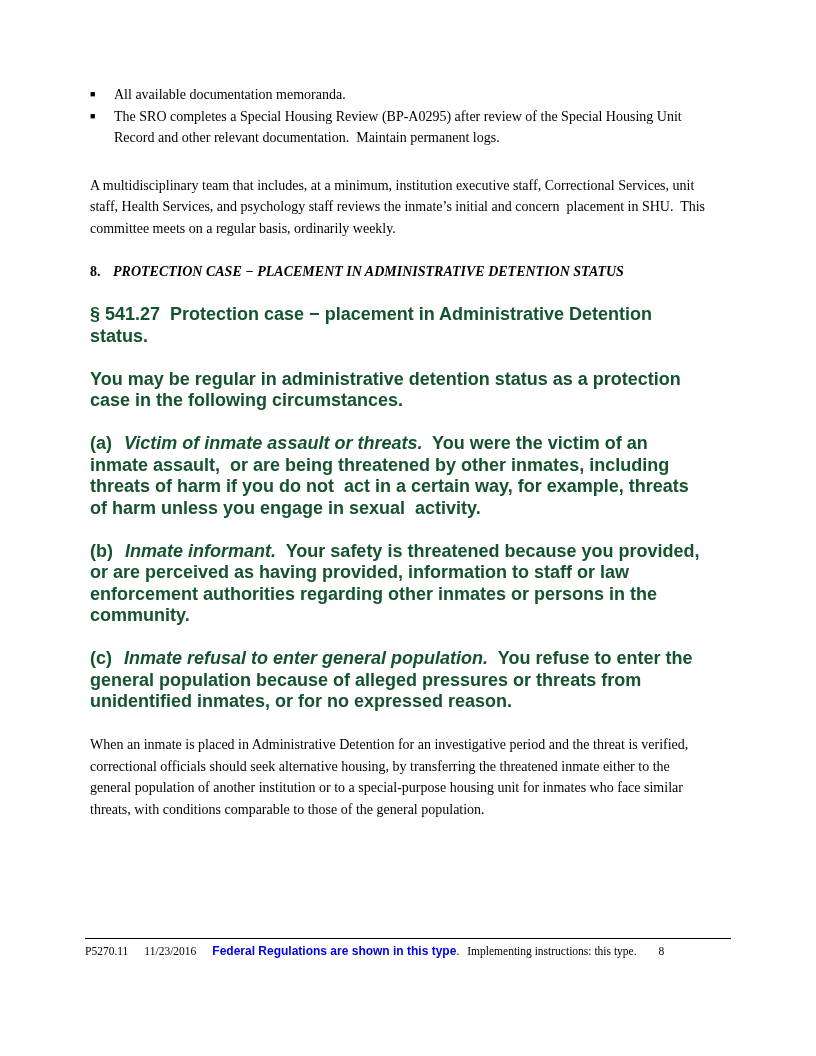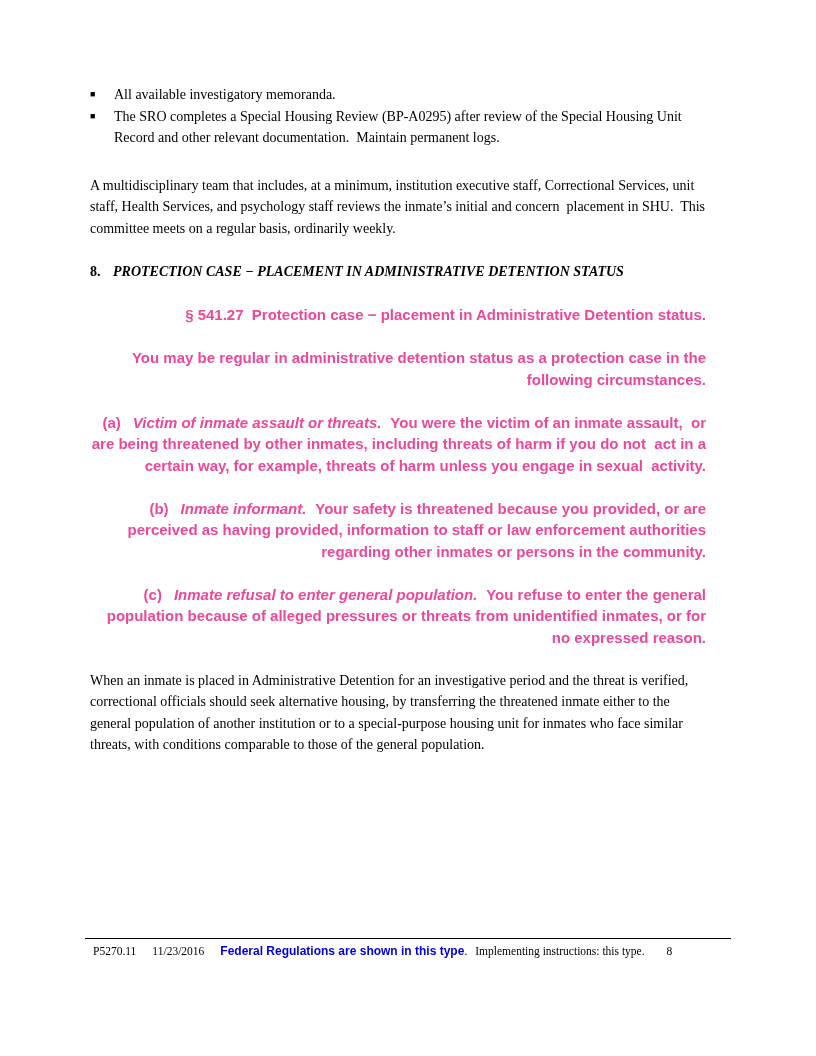--- a/index.html
+++ b/index.html
@@ -22,59 +22,58 @@
 
   p{margin:0 0 21.5px 0;}
 
   
   .section-heading{display:flex;font-weight:bold;margin:0 0 22px 0;}
   .section-number{flex:0 0 23px;width:23px;}
   .section-title{max-width:556px;font-style:italic;}
 
   
   .blue{
-    color:#ec4899;
+    color:#14532d;
     font-family:"Liberation Sans", sans-serif;
     font-weight:bold;
-    font-size:15px;
+    font-size:18px;
     line-height:21.5px;
-    text-align:right;
   }
   .item-label{margin-right:12px;}
   .item-lead{font-style:italic;margin-right:5px;}
 
   
   .footer{
     position:absolute;left:85px;top:938px;width:646px;
     border-top:1px solid #000;
     padding-top:5px;
     font-size:11.5px;line-height:14px;
     color:#000;
   }
-  .footer .doc-number{margin-left:8px;margin-right:16px;}
+  .footer .doc-number{margin-right:16px;}
   .footer .date{margin-right:16px;}
   .footer .blue-note{
     color:#0000e0;
     font-family:"Liberation Sans", sans-serif;
     font-weight:bold;
     font-size:12px;
   }
   .footer .instructions{margin-left:8px;}
   .footer .page-num{margin-left:22px;}
 </style>
 </head>
 <body>
 
 <div class="page">
   <div class="content">
 
     <div class="bullet-list">
       <div class="bullet-row">
         <span class="bullet-marker">■</span>
-        <span class="bullet-text" data-bind="bullets.0">All available investigatory memoranda.</span>
+        <span class="bullet-text" data-bind="bullets.0">All available documentation memoranda.</span>
       </div>
       <div class="bullet-row">
         <span class="bullet-marker">■</span>
         <span class="bullet-text" data-bind="bullets.1">The SRO completes a Special Housing Review (BP-A0295) after review of the Special Housing Unit Record and other relevant documentation.  Maintain permanent logs.</span>
       </div>
     </div>
 
     <p class="body-para" data-bind="para_team">A multidisciplinary team that includes, at a minimum, institution executive staff, Correctional Services, unit staff, Health Services, and psychology staff reviews the inmate’s initial and concern  placement in SHU.  This committee meets on a regular basis, ordinarily weekly.</p>
 
     <div class="section-heading">

